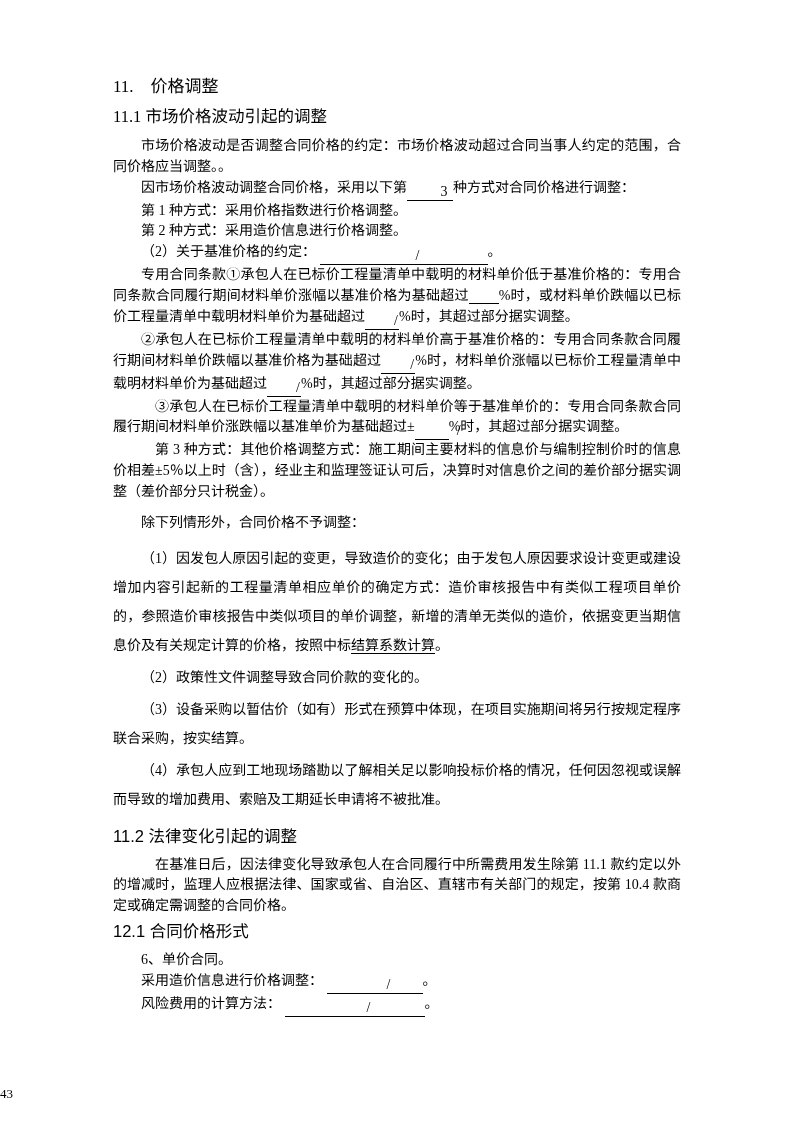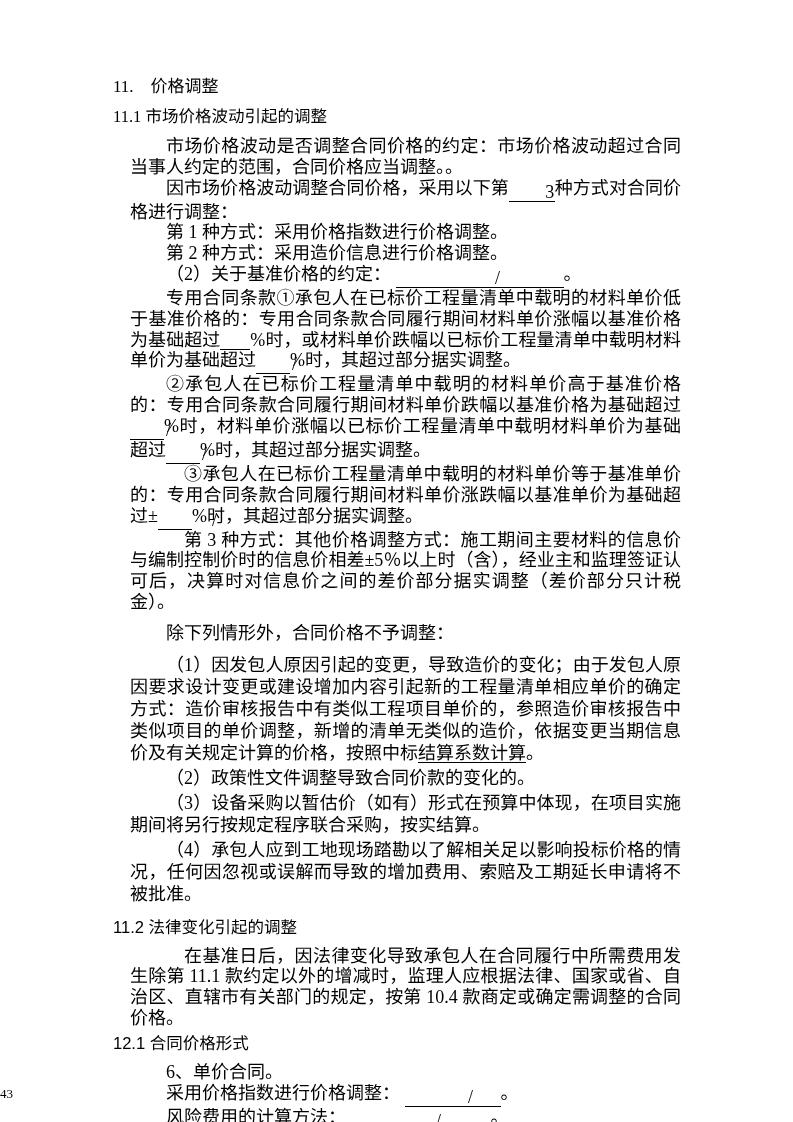--- a/index.html
+++ b/index.html
@@ -14,22 +14,22 @@
   }
   .doc{
     position:absolute;
     left:113px;top:74px;width:568px;
   }
   .block{text-align:justify;}
   .block span{white-space:pre-wrap;}
   .h1{font-size:17px;line-height:25px;margin:0 0 6px 0;text-align:left;}
   .h2{font-size:16.5px;line-height:24px;margin:2px 0 7px 0;text-align:left;}
   .bold{font-weight:normal;font-family:"Liberation Sans","DejaVu Sans",sans-serif;}
-  .p{font-size:18px;line-height:20.8px;margin-left:17px;}
-  .p.wide{line-height:22px;margin-bottom:3px;}
+  .p{font-size:14px;line-height:20.8px;}
+  .p.wide{line-height:29px;margin-bottom:3px;}
   .gap{margin-top:10px;}
   .blank{
     display:inline-block;
     border-bottom:1px solid #000;
     text-align:center;
     height:17px;line-height:17px;
     vertical-align:-4px;
   }
   .uline{text-decoration:underline;text-underline-offset:3px;}
   .footer{
@@ -56,17 +56,17 @@
       <div class="block p" style="text-indent: 3em;"><span>第 3 种方式：其他价格调整方式：施工期间主要材料的信息价与编制控制价时的信息价相差±5％以上时（含），经业主和监理签证认可后，决算时对信息价之间的差价部分据实调整（差价部分只计税金）。</span></div>
       <div class="block p gap" style="text-indent: 2em;"><span>除下列情形外，合同价格不予调整：</span></div>
       <div class="block p wide gap" style="text-indent: 2em;"><span>（1）因发包人原因引起的变更，导致造价的变化；由于发包人原因要求设计变更或建设增加内容引起新的工程量清单相应单价的确定方式：造价审核报告中有类似工程项目单价的，参照造价审核报告中类似项目的单价调整，新增的清单无类似的造价，依据变更当期信息价及有关规定计算的价格，按照中标</span><span class="uline">结算系数计算</span><span>。</span></div>
       <div class="block p wide" style="text-indent: 2em;"><span>（2）政策性文件调整导致合同价款的变化的。</span></div>
       <div class="block p wide" style="text-indent: 2em;"><span>（3）设备采购以暂估价（如有）形式在预算中体现，在项目实施期间将另行按规定程序联合采购，按实结算。</span></div>
       <div class="block p wide" style="text-indent: 2em;"><span>（4）承包人应到工地现场踏勘以了解相关足以影响投标价格的情况，任何因忽视或误解而导致的增加费用、索赔及工期延长申请将不被批准。</span></div>
       <div class="block h2 bold gap"><span>11.2 法律变化引起的调整</span></div>
       <div class="block p" style="text-indent: 3em;"><span>在基准日后，因法律变化导致承包人在合同履行中所需费用发生除第 11.1 款约定以外的增减时，监理人应根据法律、国家或省、自治区、直辖市有关部门的规定，按第 10.4 款商定或确定需调整的合同价格。</span></div>
       <div class="block h2 bold"><span>12.1 合同价格形式</span></div>
       <div class="block p" style="text-indent: 2em;"><span>6、单价合同。</span></div>
-      <div class="block p" style="text-indent: 2em;"><span>采用价格指数进行价格调整： </span><span class="blank" style="width: 96px;">/</span><span>。</span></div>
+      <div class="block p" style="text-indent: 2em;"><span>采用造价信息进行价格调整： </span><span class="blank" style="width: 96px;">/</span><span>。</span></div>
       <div class="block p" style="text-indent: 2em;"><span>风险费用的计算方法： </span><span class="blank" style="width: 140px;">/</span><span>。</span></div>
     </div>
   <div class="footer">43</div>
 </div>
 
 </body></html>

